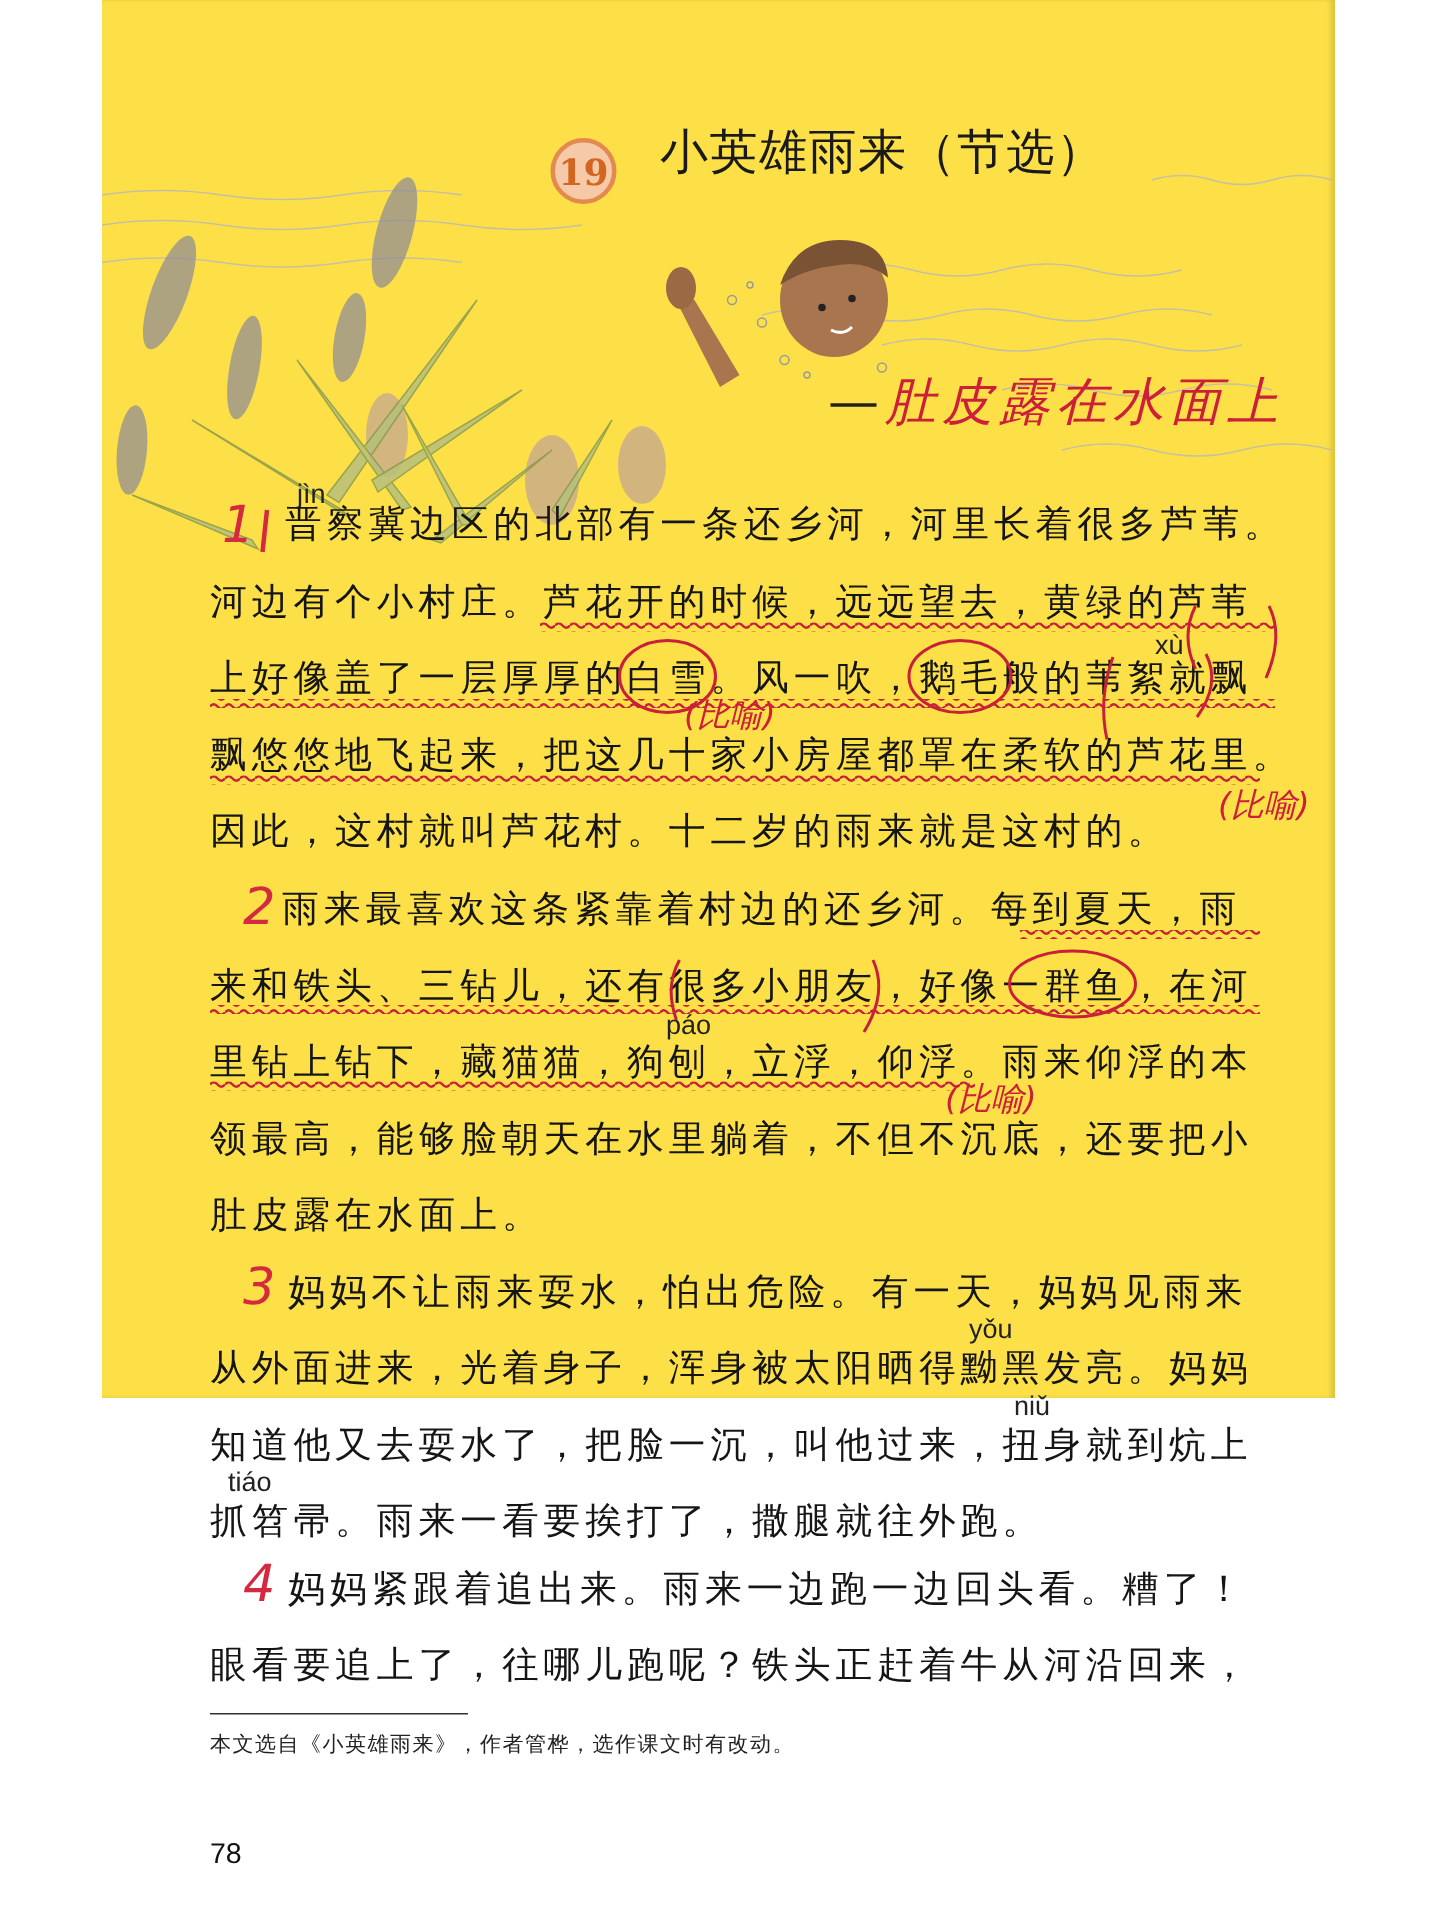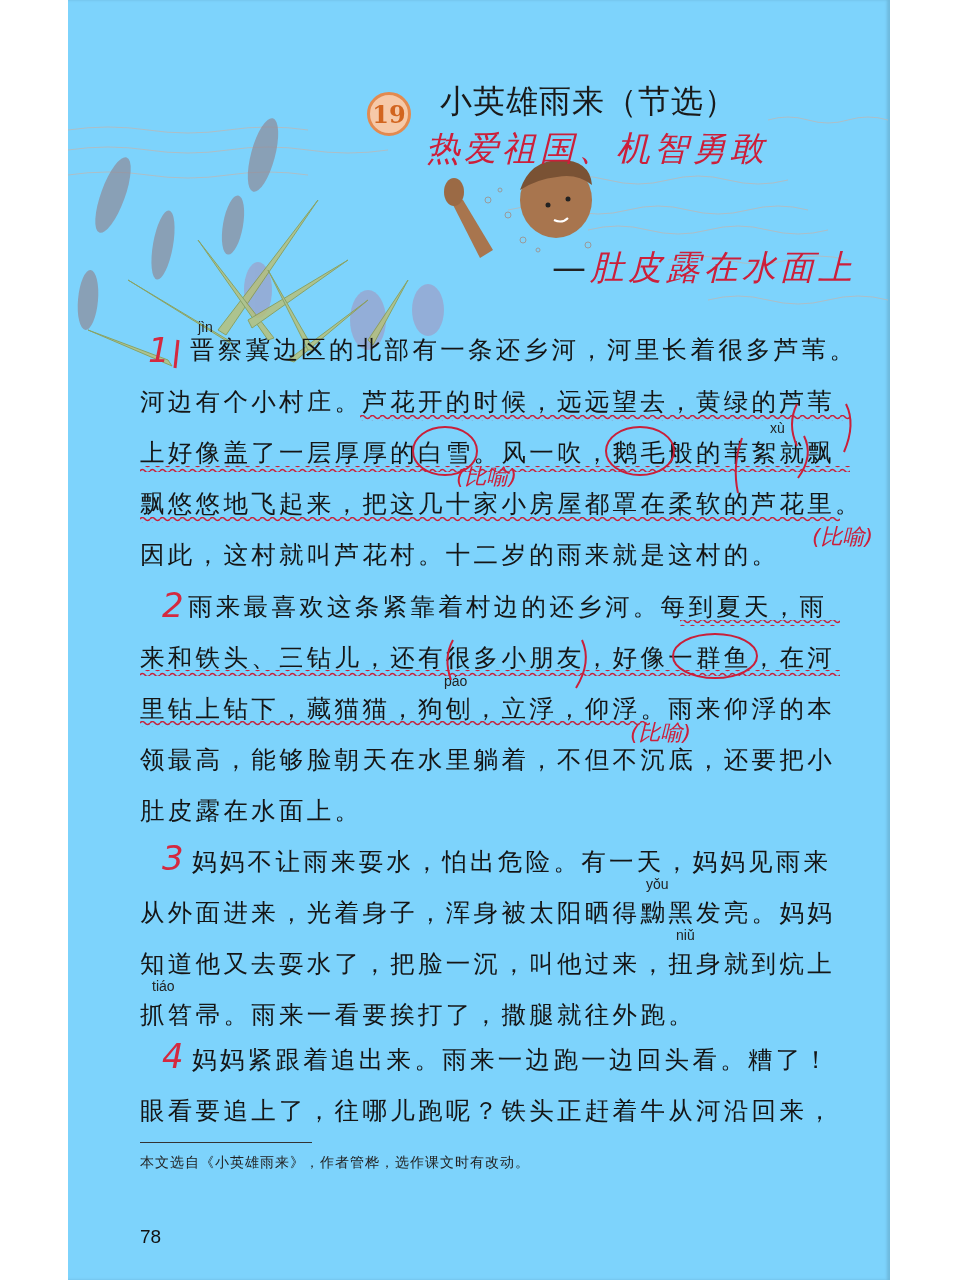--- a/index.html
+++ b/index.html
@@ -1,22 +1,22 @@
 <!DOCTYPE html>
 <html><head>
 <meta charset="utf-8">
 <style>
   html, body { margin: 0; padding: 0; }
   body {
     width: 960px; height: 1280px; background: #ffffff; position: relative; overflow: hidden;
     font-family: "DejaVu Serif", "Liberation Serif", serif;
   }
   .page {
-    position: absolute; left: 68px; top: 0; width: 822px; height: 1280px;
-    background: #7dd3fc;
+    position: absolute; left: 68px; top: 0; width: 822px; height: 932px;
+    background: #fde047;
     box-shadow: inset -3px 0 3px rgba(0,0,0,0.12);
   }
   .illus { position: absolute; left: 0; top: 0; width: 822px; height: 370px; pointer-events: none; }
   .lesson-badge {
     position: absolute; left: 299px; top: 92px; width: 44px; height: 44px; border-radius: 50%;
     border: 3px solid #e38a4f; background: #f6c9a8; box-sizing: border-box;
     display: flex; align-items: center; justify-content: center;
     font-family: "DejaVu Serif", serif; font-weight: bold; font-size: 24px; color: #d2651f;
   }
   .title {
@@ -26,21 +26,21 @@
   .hand { color: #cc1f3a; font-family: "DejaVu Sans", sans-serif; font-style: italic; white-space: nowrap; }
   .theme { position: absolute; left: 358px; top: 126px; font-size: 34px; letter-spacing: 4px; }
   .subtitle { position: absolute; left: 484px; top: 245px; font-size: 34px; letter-spacing: 4px; }
   .subtitle .dash { color: #222; font-style: normal; }
 
   .line {
     position: absolute; left: 140px; font-size: 24.5px; color: #151515; white-space: nowrap;
     letter-spacing: 3.3px; font-family: Liberation Sans, sans-serif; line-height: 30px;
   }
   .pnum { position: absolute; color: #d4293f; font-family: "DejaVu Sans", sans-serif; font-style: italic; font-size: 34px; }
-  .pinyin { position: absolute; font-family: "Liberation Sans", sans-serif; font-size: 14px; color: #222; }
+  .pinyin { position: absolute; font-family: "Liberation Sans", sans-serif; font-size: 18px; color: #222; }
   .note { position: absolute; font-size: 22px; }
   .footnote-rule { position: absolute; left: 140px; top: 1142px; width: 172px; height: 1px; background: #333; }
   .footnote { position: absolute; left: 140px; top: 1154px; font-size: 14px; color: #222; font-family: "DejaVu Sans", sans-serif; letter-spacing: 1px; }
   .page-number { position: absolute; left: 140px; top: 1226px; font-size: 19px; color: #111; font-family: "Liberation Sans", sans-serif; }
 </style>
 </head>
 <body>
 
 <div class="page">
 
@@ -92,21 +92,20 @@
           <circle cx="440" cy="215" r="3"></circle>
         <circle cx="455" cy="240" r="3"></circle>
           <circle cx="470" cy="250" r="2"></circle>
           <circle cx="520" cy="245" r="3"></circle>
       </g>
     </g>
   </svg>
 
   <div class="lesson-badge">19</div>
   <div class="title">小英雄雨来（节选）</div>
-  <div class="hand theme">热爱祖国、机智勇敢</div>
   <div class="hand subtitle"><span class="dash">—</span><span>肚皮露在水面上</span></div>
 </div>
 
 <div class="pnum" style="left:148px; top:330px;">1</div>
 <div class="pnum" style="left:162px; top:585px;">2</div>
 <div class="pnum" style="left:162px; top:838px;">3</div>
 <div class="pnum" style="left:162px; top:1036px;">4</div>
 
 <div class="pinyin" style="left:198px; top:319px;">jìn</div>
 <div class="pinyin" style="left:770px; top:420px;">xù</div>

